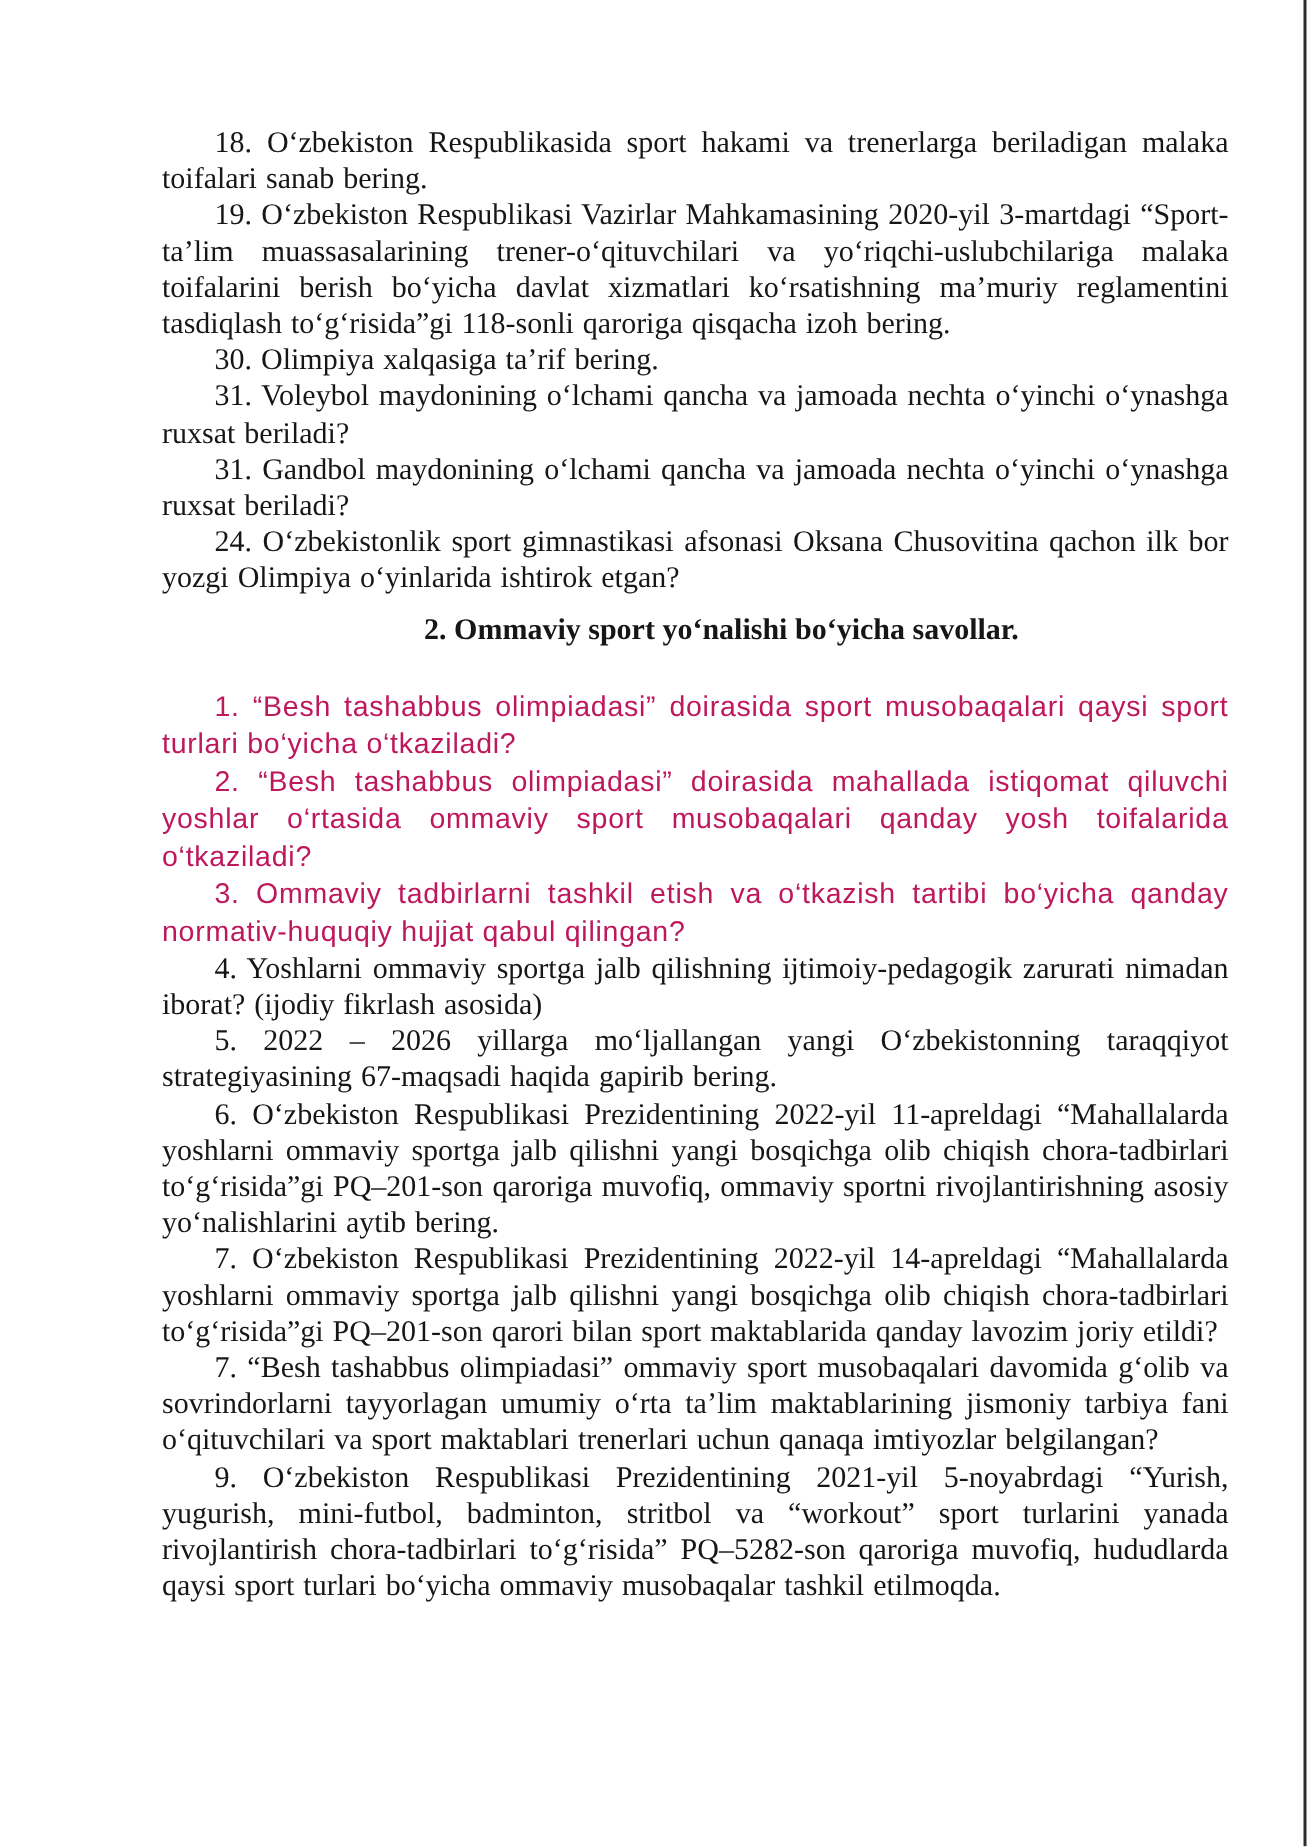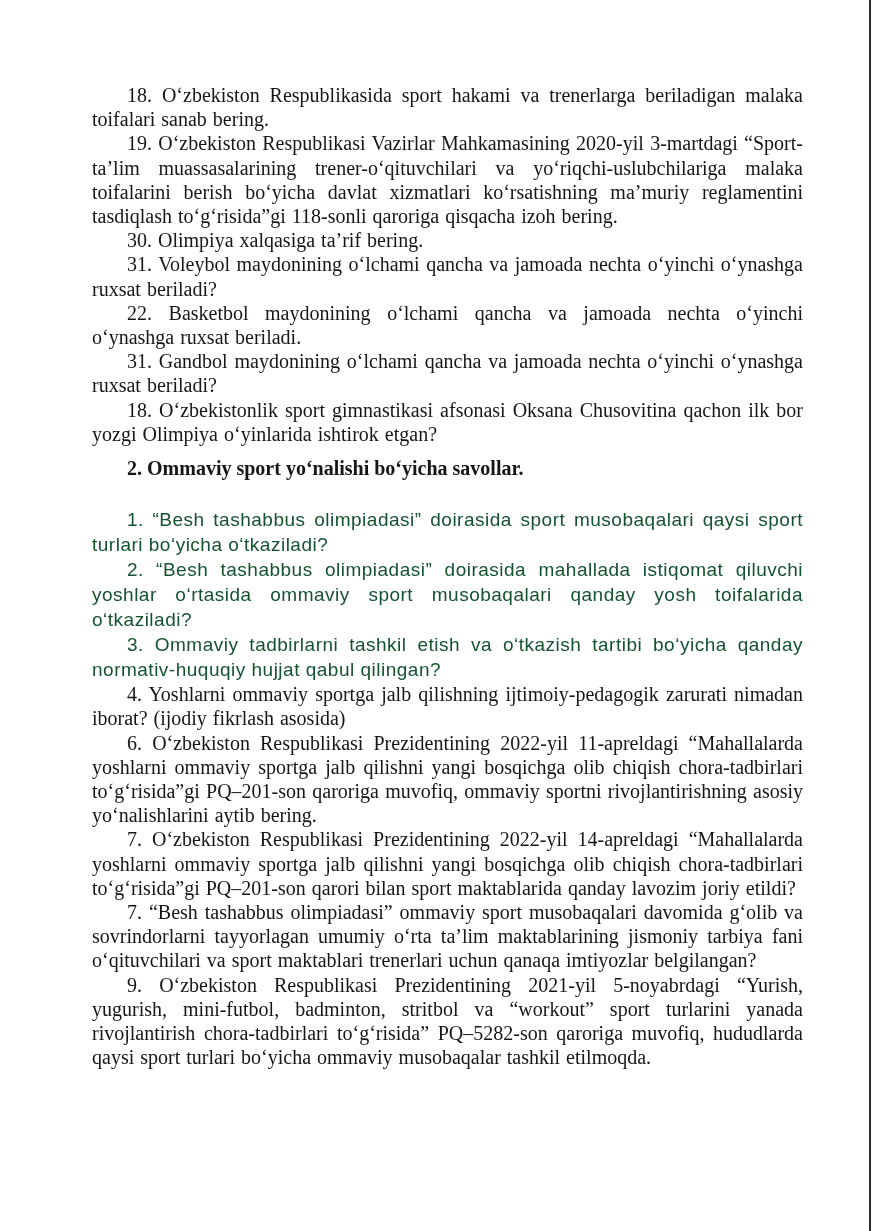--- a/index.html
+++ b/index.html
@@ -19,72 +19,73 @@
   .v-rule {
     position: absolute;
     top: 0;
     right: 3px;
     width: 2px;
     height: 100%;
     background: #2e2e2e;
   }
   .content {
     position: absolute;
-    left: 92px;
+    left: 108px;
     top: 83px;
     width: 711px;
   }
   p.q-serif {
     margin: 0;
     font-size: 20px;
     line-height: 24.2px;
     text-align: justify;
     text-align-last: left;
     text-indent: 35px;
     word-spacing: 1px;
   }
   h3.section-heading {
     margin: 10px 0 27px 0;
     font-size: 20px;
     line-height: 24.2px;
     font-weight: bold;
+    text-align: center;
     text-indent: 35px;
   }
   p.q-sans {
     margin: 0;
     font-family: "Liberation Sans", "DejaVu Sans", sans-serif;
     font-size: 19px;
     line-height: 25px;
     letter-spacing: 0.5px;
-    color: #14532d;
+    color: #be185d;
     text-align: justify;
     text-align-last: left;
     text-indent: 35px;
   }
 </style>
 </head>
 <body>
 
 <div class="page">
   <div class="v-rule"></div>
 
   <div class="content">
     <p class="q-serif">18. O‘zbekiston Respublikasida sport hakami va trenerlarga beriladigan malaka toifalari sanab bering.</p>
     <p class="q-serif">19. O‘zbekiston Respublikasi Vazirlar Mahkamasining 2020-yil 3-martdagi “Sport-ta’lim muassasalarining trener-o‘qituvchilari va yo‘riqchi-uslubchilariga malaka toifalarini berish bo‘yicha davlat xizmatlari ko‘rsatishning ma’muriy reglamentini tasdiqlash to‘g‘risida”gi 118-sonli qaroriga qisqacha izoh bering.</p>
     <p class="q-serif">30. Olimpiya xalqasiga ta’rif bering.</p>
     <p class="q-serif">31. Voleybol maydonining o‘lchami qancha va jamoada nechta o‘yinchi o‘ynashga ruxsat beriladi?</p>
-    <p class="q-serif">22. Basketbol maydonining o‘lchami qancha va jamoada nechta o‘yinchi o‘ynashga ruxsat beriladi.</p>
     <p class="q-serif">31. Gandbol maydonining o‘lchami qancha va jamoada nechta o‘yinchi o‘ynashga ruxsat beriladi?</p>
-    <p class="q-serif">18. O‘zbekistonlik sport gimnastikasi afsonasi Oksana Chusovitina qachon ilk bor yozgi Olimpiya o‘yinlarida ishtirok etgan?</p>
+    <p class="q-serif">24. O‘zbekistonlik sport gimnastikasi afsonasi Oksana Chusovitina qachon ilk bor yozgi Olimpiya o‘yinlarida ishtirok etgan?</p>
 
     <h3 class="section-heading">2. Ommaviy sport yo‘nalishi bo‘yicha savollar.</h3>
 
     <p class="q-sans">1. “Besh tashabbus olimpiadasi” doirasida sport musobaqalari qaysi sport turlari bo‘yicha o‘tkaziladi?</p>
     <p class="q-sans">2. “Besh tashabbus olimpiadasi” doirasida mahallada istiqomat qiluvchi yoshlar o‘rtasida ommaviy sport musobaqalari qanday yosh toifalarida o‘tkaziladi?</p>
     <p class="q-sans">3. Ommaviy tadbirlarni tashkil etish va o‘tkazish tartibi bo‘yicha qanday normativ-huquqiy hujjat qabul qilingan?</p>
 
     <p class="q-serif">4. Yoshlarni ommaviy sportga jalb qilishning ijtimoiy-pedagogik zarurati nimadan iborat? (ijodiy fikrlash asosida)</p>
+    <p class="q-serif">5. 2022 – 2026 yillarga mo‘ljallangan yangi O‘zbekistonning taraqqiyot strategiyasining 67-maqsadi haqida gapirib bering.</p>
     <p class="q-serif">6. O‘zbekiston Respublikasi Prezidentining 2022-yil 11-apreldagi “Mahallalarda yoshlarni ommaviy sportga jalb qilishni yangi bosqichga olib chiqish chora-tadbirlari to‘g‘risida”gi PQ–201-son qaroriga muvofiq, ommaviy sportni rivojlantirishning asosiy yo‘nalishlarini aytib bering.</p>
     <p class="q-serif">7. O‘zbekiston Respublikasi Prezidentining 2022-yil 14-apreldagi “Mahallalarda yoshlarni ommaviy sportga jalb qilishni yangi bosqichga olib chiqish chora-tadbirlari to‘g‘risida”gi PQ–201-son qarori bilan sport maktablarida qanday lavozim joriy etildi?</p>
     <p class="q-serif">7. “Besh tashabbus olimpiadasi” ommaviy sport musobaqalari davomida g‘olib va sovrindorlarni tayyorlagan umumiy o‘rta ta’lim maktablarining jismoniy tarbiya fani o‘qituvchilari va sport maktablari trenerlari uchun qanaqa imtiyozlar belgilangan?</p>
     <p class="q-serif">9. O‘zbekiston Respublikasi Prezidentining 2021-yil 5-noyabrdagi “Yurish, yugurish, mini-futbol, badminton, stritbol va “workout” sport turlarini yanada rivojlantirish chora-tadbirlari to‘g‘risida” PQ–5282-son qaroriga muvofiq, hududlarda qaysi sport turlari bo‘yicha ommaviy musobaqalar tashkil etilmoqda.</p>
   </div>
 </div>
 
 </body></html>

